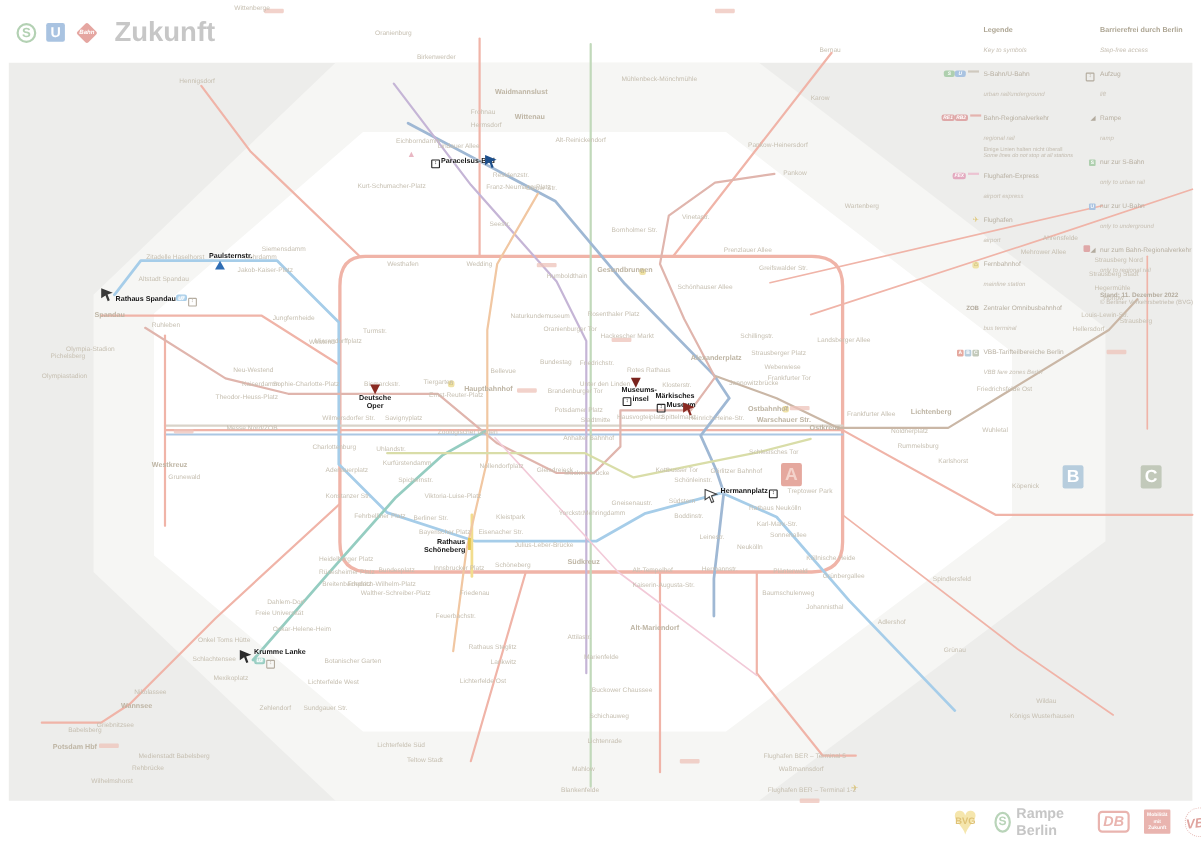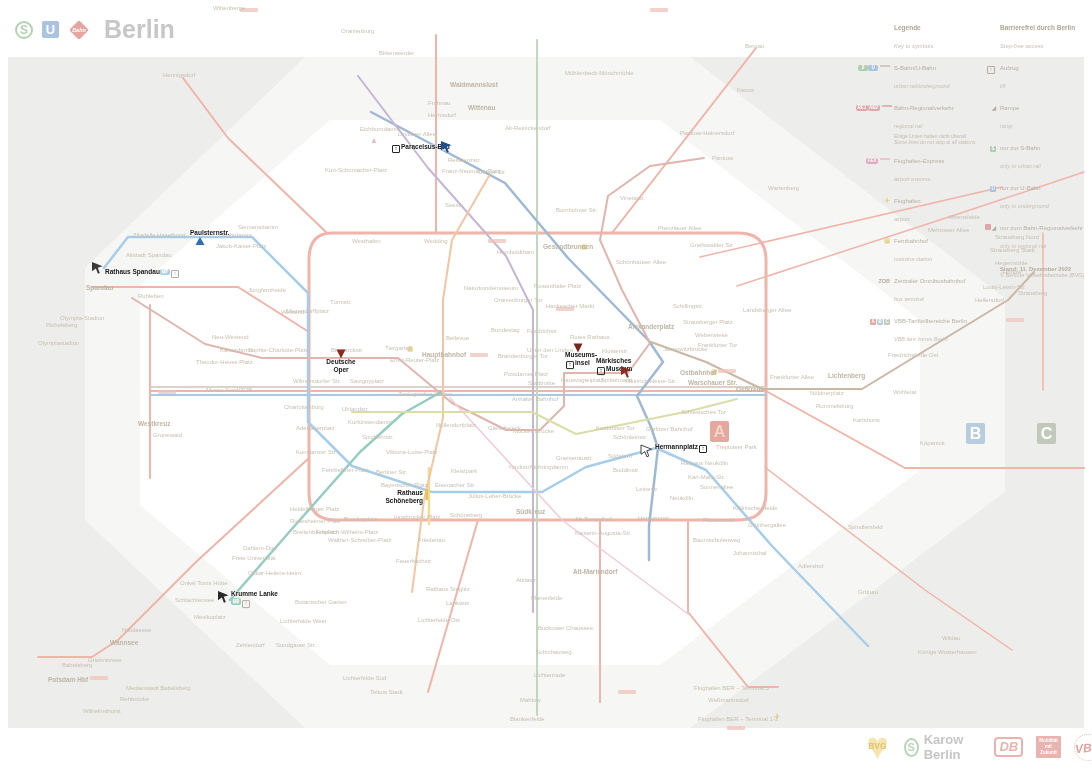--- a/index.html
+++ b/index.html
@@ -368,21 +368,21 @@
       <span class="zone" style="left:966px;top:423px;background:#b7cddd;color:#ffffff">B</span>
       <span class="zone" style="left:1037px;top:423px;background:#c2c9ba;color:#ffffff">C</span>
     </div>
 
   <div class="hdr">
     <span class="logo-s">S</span>
     <span class="logo-u">U</span>
     <span class="logo-bahn">
         <span>Bahn</span>
       </span>
-    <span class="hdr-title">Berlin</span>
+    <span class="hdr-title">Zukunft</span>
   </div>
 
   <div id="leg1" class="leg">
       <div class="lrow">
         <span class="lic"></span>
         <span><span class="ttl">Legende</span><br><span class="sub">Key to symbols</span></span>
       </div>
       <div class="lrow">
        <span class="lic"><i class="bdg" style="background:#aecfae">S</i><i class="bdg" style="background:#a9c3e1">U</i><i class="lln" style="background:#cfc9be"></i></span>
        <span class="ltx"><span class="lde">S-Bahn/U-Bahn</span><br><span class="len">urban rail/underground</span></span>
@@ -443,21 +443,21 @@
       </div>
     </div>
 
   <div class="ftr">
     <div class="bvg">
       <span class="heart">♥</span>
       <b>BVG</b>
     </div>
     <div class="fsb">
       <span class="fs-logo">S</span>
-      <span class="fs-text">Karow Berlin</span>
+      <span class="fs-text">Rampe Berlin</span>
     </div>
     <div class="db">DB</div>
     <div class="slg">
       <div>Mobilität</div>
       <div>mit Zukunft</div>
     </div>
     <div class="vbb">VBB</div>
   </div>
 </div>
 

